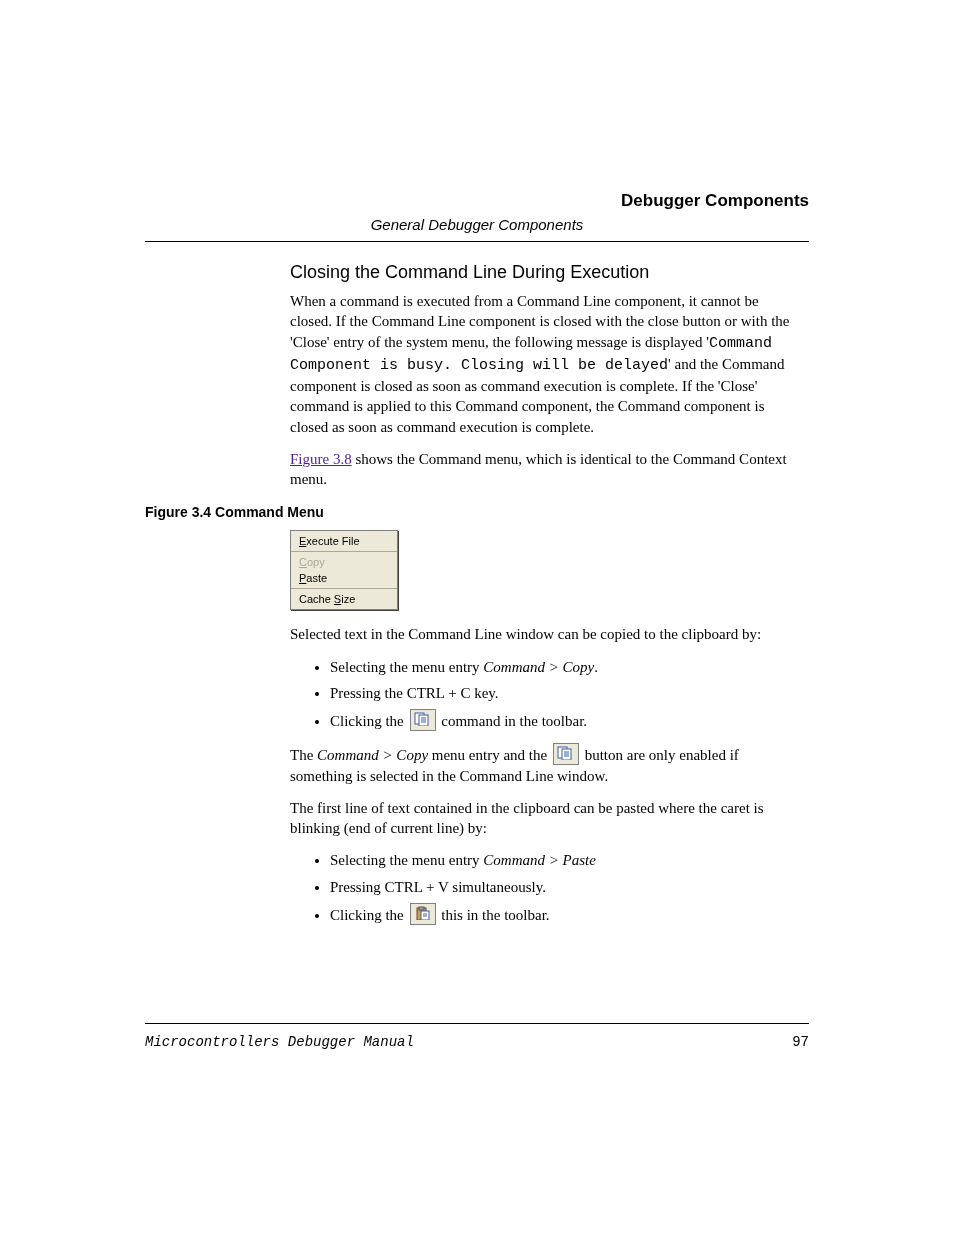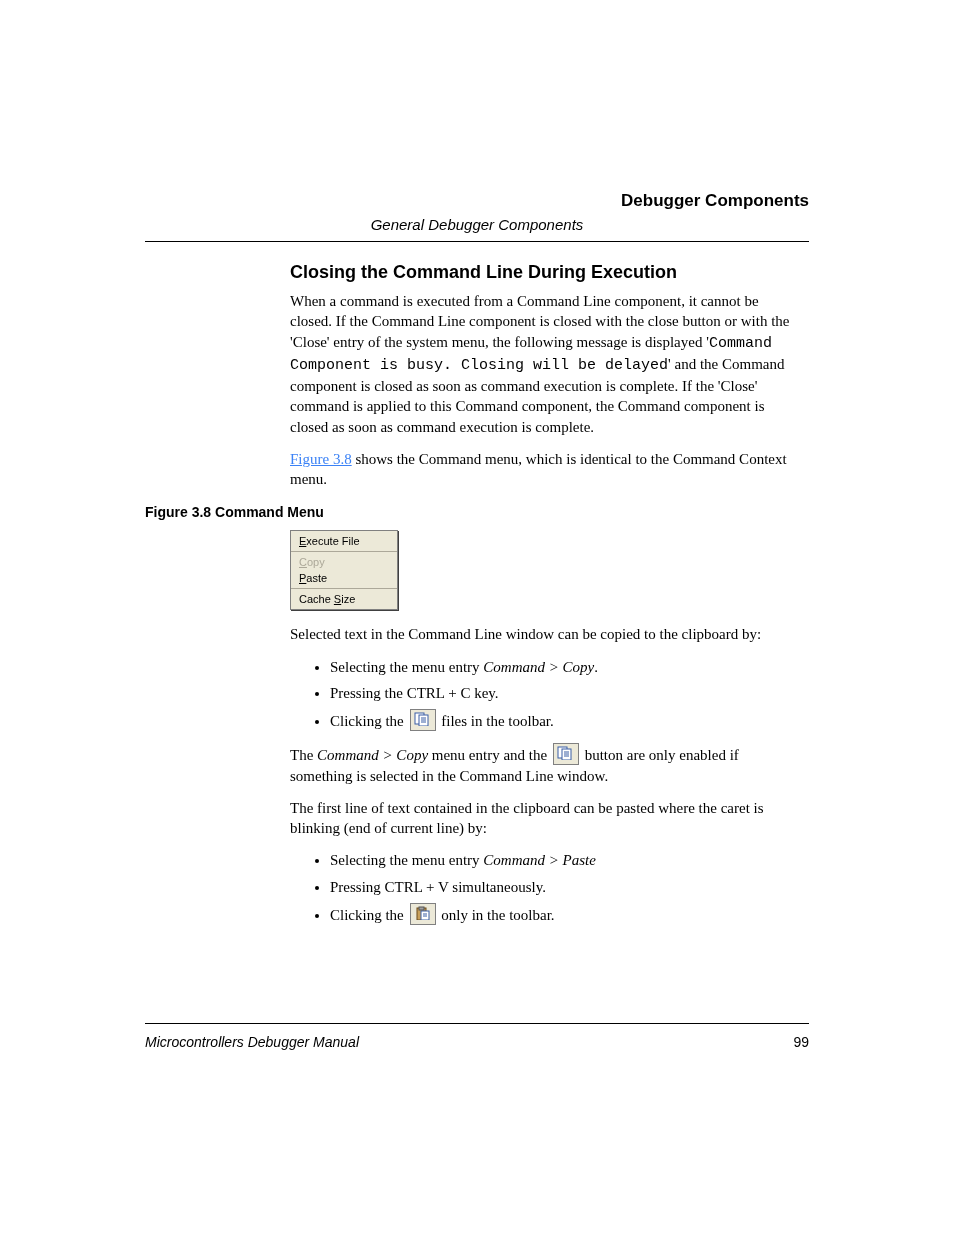--- a/index.html
+++ b/index.html
@@ -39,33 +39,33 @@
   .hr-top {
     border: none;
     border-top: 1.5px solid #000;
     margin: 6px 0 20px 0;
   }
   .content-block {
     margin-left: 145px;
   }
   h3.section {
     font-family: Arial, Helvetica, sans-serif;
-    font-weight: bold;
+    font-weight: normal;
     font-size: 18px;
     margin: 0 0 8px 0;
   }
   h2.section {
     font-family: Arial, Helvetica, sans-serif;
     font-weight: bold;
     font-size: 22px;
     margin: 28px 0 10px 0;
   }
   p { margin: 0 12px 12px 0; line-height: 1.35; }
   .mono { font-family: "Courier New", Courier, monospace; }
-  a.fig-link { color: #3b82f6; text-decoration: underline; }
+  a.fig-link { color: #4c1d95; text-decoration: underline; }
   .figure-caption {
     font-family: Arial, Helvetica, sans-serif;
     font-weight: bold;
     font-size: 14px;
     margin: 14px 0 8px 0;
   }
   .menu-figure {
     margin-left: 145px;
     width: 106px;
     border: 1px solid #808080;
@@ -116,21 +116,21 @@
     bottom: 115px;
   }
   .hr-bot {
     border: none;
     border-top: 1px solid #000;
     margin: 0 0 10px 0;
   }
   .footer-row {
     display: flex;
     justify-content: space-between;
-    font-family: Liberation Sans, sans-serif;
+    font-family: Liberation Mono, monospace;
     font-style: italic;
     font-size: 14px;
   }
   .footer-row .pnum { font-style: normal; }
 </style>
 </head>
 <body>
 
 <div class="page">
 
@@ -146,21 +146,21 @@
       <span>When a command is executed from a Command Line component, it cannot be closed. If the Command Line component is closed with the close button or with the 'Close' entry of the system menu, the following message is displayed '</span><span class="mono">Command Component is busy. Closing will be delayed</span><span>' and the Command component is closed as soon as command execution is complete. If the 'Close' command is applied to this Command component, the Command component is closed as soon as command execution is complete.</span>
     </p>
   </div>
 
   <div class="content-block">
     <p>
       <a href="#" class="fig-link">Figure 3.8</a><span> shows the Command menu, which is identical to the Command Context menu.</span>
     </p>
   </div>
 
-  <p class="figure-caption">Figure 3.8  Command Menu</p>
+  <p class="figure-caption">Figure 3.4  Command Menu</p>
 
   <div class="menu-figure">
     <div class="group">
       <div class="item"><span class="uline">E</span>xecute File</div>
     </div>
     <div class="group">
       <div class="item disabled"><span class="uline">C</span>opy</div>
       <div class="item"><span class="uline">P</span>aste</div>
     </div>
     <div class="group">
@@ -177,21 +177,21 @@
         <span>Selecting the menu entry </span><span class="ital">Command &gt; Copy</span><span>.</span>
       </li>
       <li>Pressing the CTRL + C key.</li>
       <li>
         <span>Clicking the </span><span class="icon-box"><svg width="16" height="14">
               <rect x="1" y="1" width="9" height="11" fill="#fff" stroke="#3a5fa5"></rect>
               <rect x="5" y="3" width="9" height="11" fill="#fff" stroke="#3a5fa5"></rect>
               <line x1="7" y1="6" x2="12" y2="6" stroke="#3a5fa5"></line>
               <line x1="7" y1="8" x2="12" y2="8" stroke="#3a5fa5"></line>
               <line x1="7" y1="10" x2="12" y2="10" stroke="#3a5fa5"></line>
-            </svg></span><span> files in the toolbar.</span>
+            </svg></span><span> command in the toolbar.</span>
       </li>
     </ul>
 
     <p>
       <span>The </span><span class="ital">Command &gt; Copy</span><span> menu entry and the </span><span class="icon-box"><svg width="16" height="14">
             <rect x="1" y="1" width="9" height="11" fill="#fff" stroke="#3a5fa5"></rect>
             <rect x="5" y="3" width="9" height="11" fill="#fff" stroke="#3a5fa5"></rect>
             <line x1="7" y1="6" x2="12" y2="6" stroke="#3a5fa5"></line>
             <line x1="7" y1="8" x2="12" y2="8" stroke="#3a5fa5"></line>
             <line x1="7" y1="10" x2="12" y2="10" stroke="#3a5fa5"></line>
@@ -205,26 +205,26 @@
         <span>Selecting the menu entry </span><span class="ital">Command &gt; Paste</span>
       </li>
       <li>Pressing CTRL + V simultaneously.</li>
       <li>
         <span>Clicking the </span><span class="icon-box"><svg width="16" height="14">
               <rect x="3" y="2" width="9" height="12" fill="#c9a05a" stroke="#6b4a1a"></rect>
               <rect x="5" y="1" width="5" height="3" fill="#a0a0a0" stroke="#555"></rect>
               <rect x="7" y="5" width="8" height="9" fill="#fff" stroke="#3a5fa5"></rect>
               <line x1="9" y1="8" x2="13" y2="8" stroke="#3a5fa5"></line>
               <line x1="9" y1="10" x2="13" y2="10" stroke="#3a5fa5"></line>
-            </svg></span><span> only in the toolbar.</span>
+            </svg></span><span> this in the toolbar.</span>
       </li>
     </ul>
   </div>
 
   <div class="footer">
     <hr class="hr-bot">
     <div class="footer-row">
       <span>Microcontrollers Debugger Manual</span>
-      <span class="pnum">99</span>
+      <span class="pnum">97</span>
     </div>
   </div>
 
 </div>
 
 </body></html>

